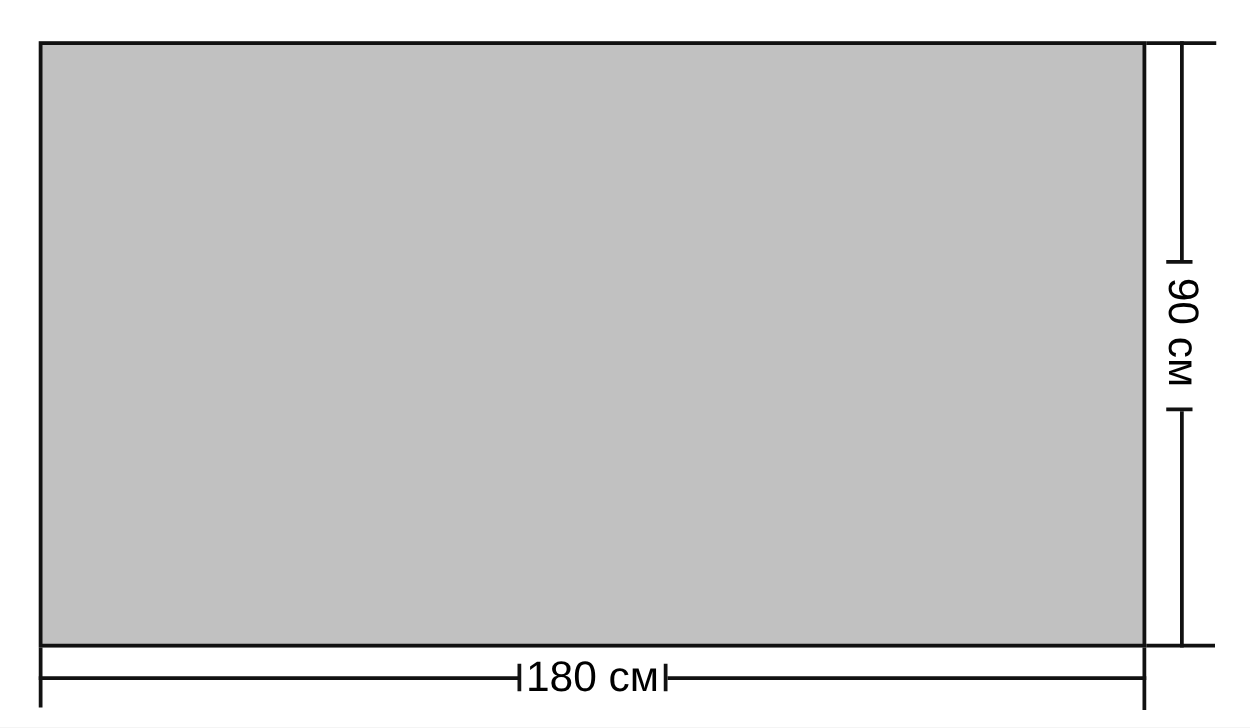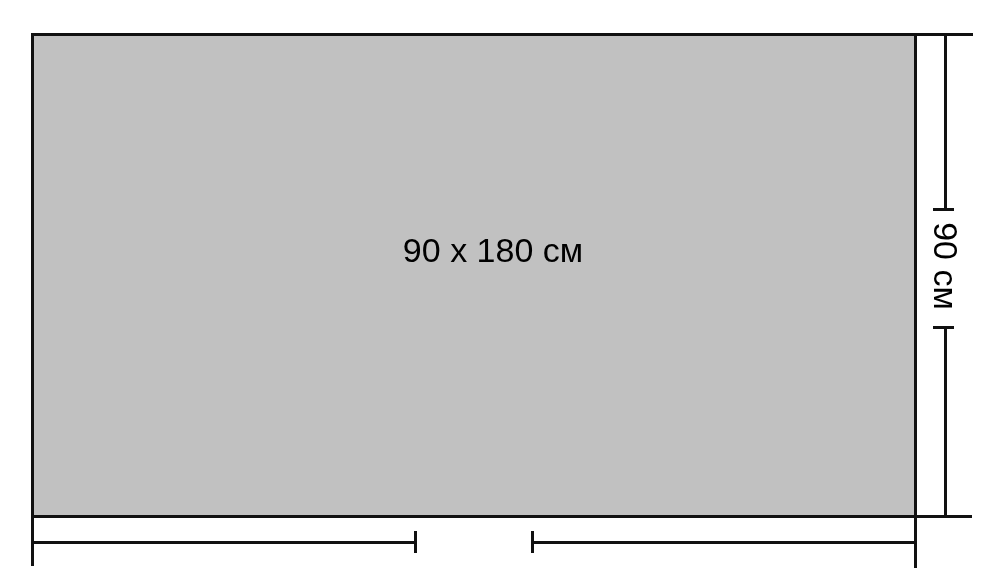--- a/index.html
+++ b/index.html
@@ -65,30 +65,30 @@
   .wdim-tick-b  { left: 531px; top: 531px; width: 3px;   height: 22px; }
   .wdim-right   { left: 534px; top: 541px; width: 383px; height: 3px; }
 </style>
 </head>
 <body>
 
 <div class="canvas">
 
   <div class="panel"></div>
 
-  <div class="label center-size">90 x 180 см</div>
 
   <div class="ln ext-top"></div>
   <div class="ln ext-bottom"></div>
   <div class="ln hdim-upper"></div>
   <div class="ln hdim-tick-a"></div>
   <div class="label height-dim">90 см</div>
   <div class="ln hdim-tick-b"></div>
   <div class="ln hdim-lower"></div>
 
   <div class="ln ext-left"></div>
   <div class="ln ext-right"></div>
   <div class="ln wdim-left"></div>
   <div class="ln wdim-tick-a"></div>
+  <div class="label width-dim">180 см</div>
   <div class="ln wdim-tick-b"></div>
   <div class="ln wdim-right"></div>
 
 </div>
 
 </body></html>

